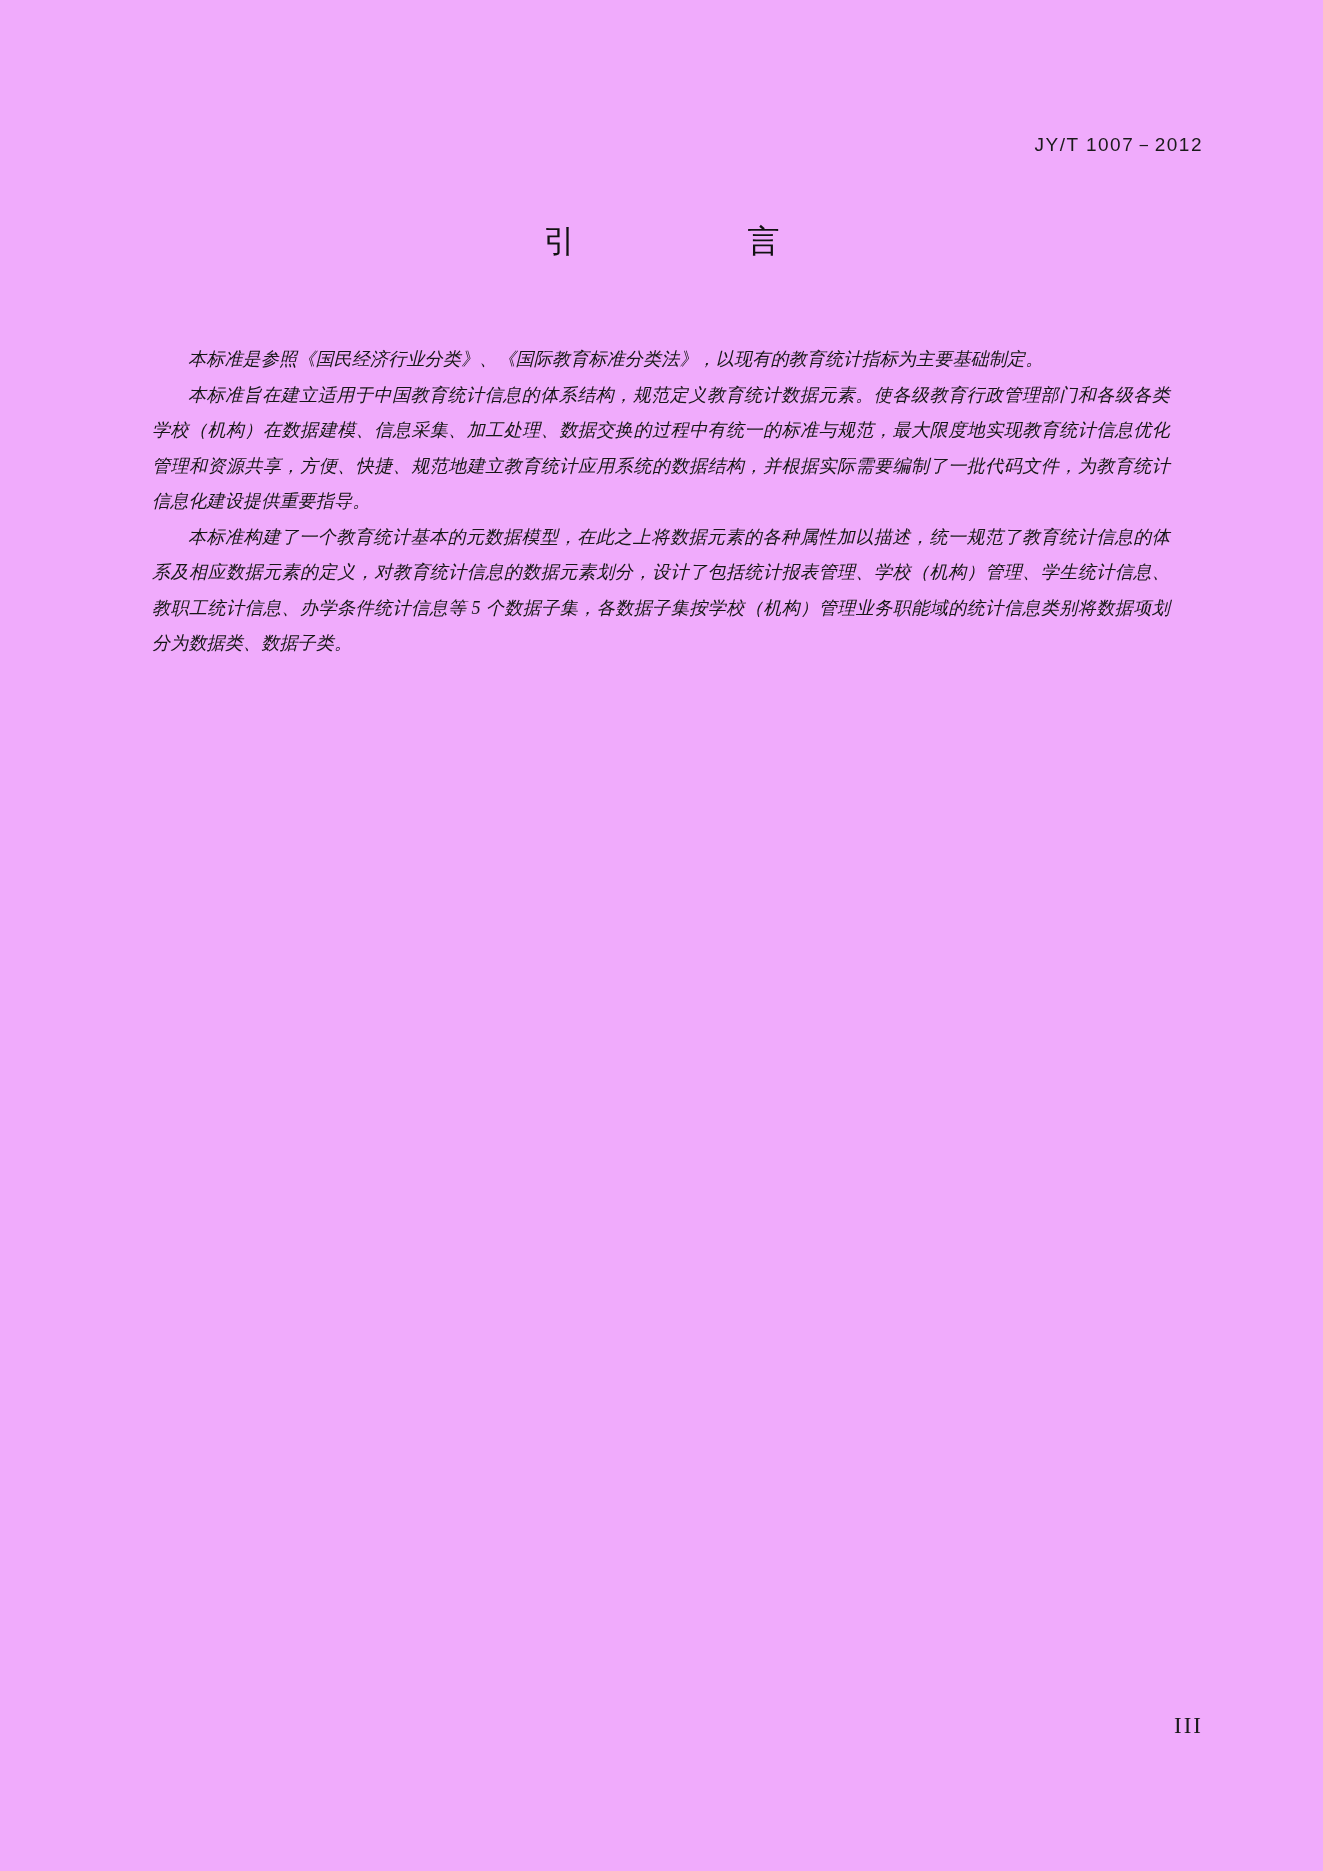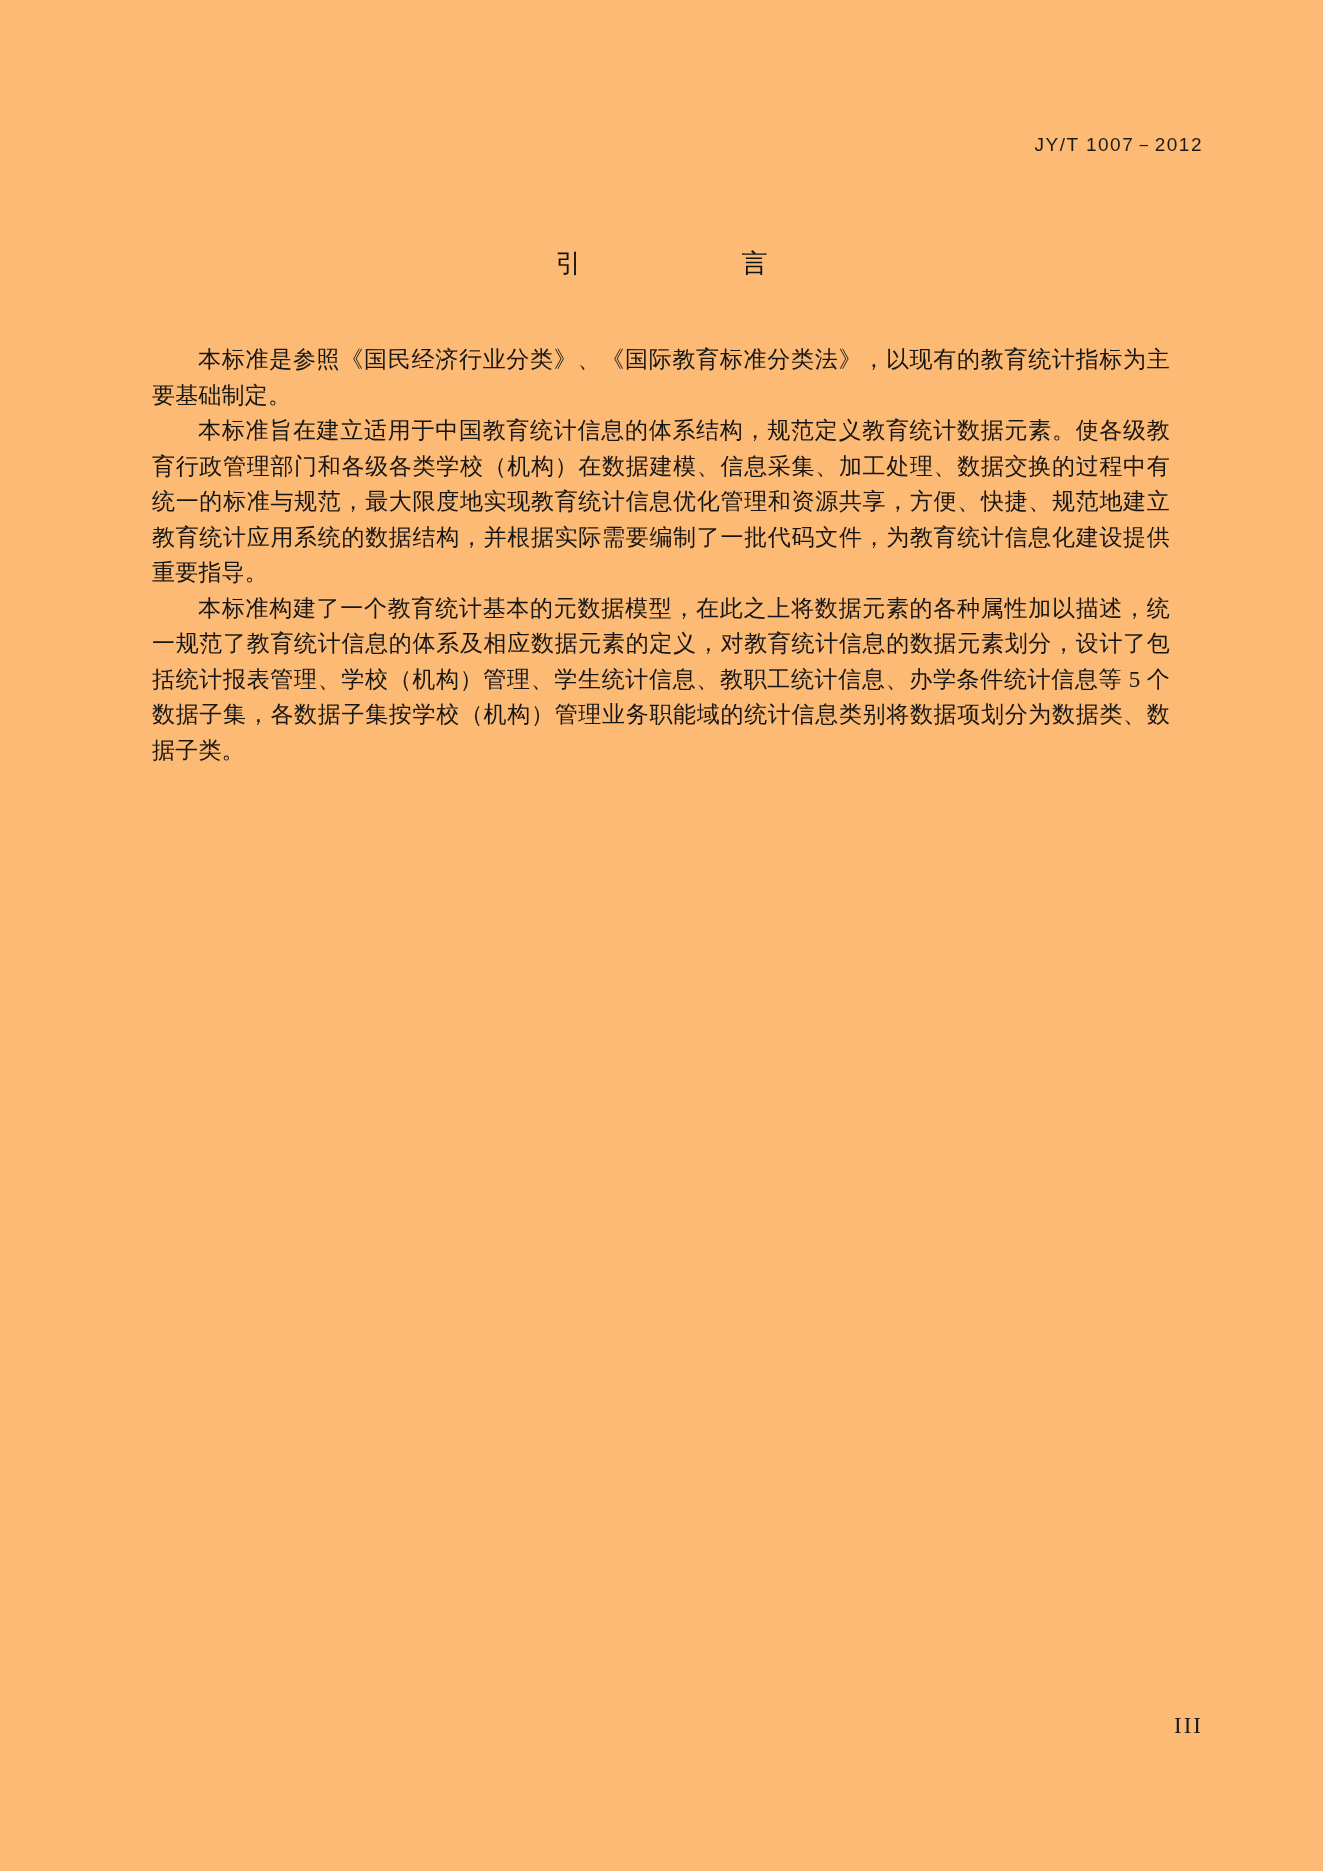--- a/index.html
+++ b/index.html
@@ -10,59 +10,60 @@
   body {
     width: 1323px;
     height: 1871px;
     position: relative;
     font-family: "Liberation Serif", "DejaVu Serif", serif;
     color: #1a1a1a;
   }
   .page {
     position: absolute;
     inset: 0;
-    background: #fdba74;
+    background: #f0abfc;
   }
   .header-code {
     position: absolute;
     top: 132px;
     right: 120px;
     font-family: "Liberation Sans", sans-serif;
     font-size: 19px;
     letter-spacing: 1.5px;
     color: #1a1a1a;
     white-space: nowrap;
   }
   .doc-title {
     position: absolute;
-    top: 246px;
+    top: 220px;
     left: 0;
     right: 0;
     text-align: center;
-    font-size: 26px;
+    font-size: 32px;
     letter-spacing: 36px;
     text-indent: 36px;
     color: #111;
     font-family: "Liberation Serif", "DejaVu Serif", serif;
   }
   .body-block {
     position: absolute;
     top: 342px;
     left: 152px;
     width: 1018px;
   }
   .para {
-    font-size: 23px;
+    font-size: 18px;
     line-height: 35.5px;
     text-align: justify;
     text-justify: inter-ideograph;
     text-indent: 2em;
     margin: 0 0 0 0;
     letter-spacing: 0.2px;
     color: #161616;
+    font-style: italic;
   }
   .page-number {
     position: absolute;
     bottom: 132px;
     right: 120px;
     font-family: "Liberation Serif", "DejaVu Serif", serif;
     font-size: 23px;
     letter-spacing: 2px;
     color: #1a1a1a;
   }

